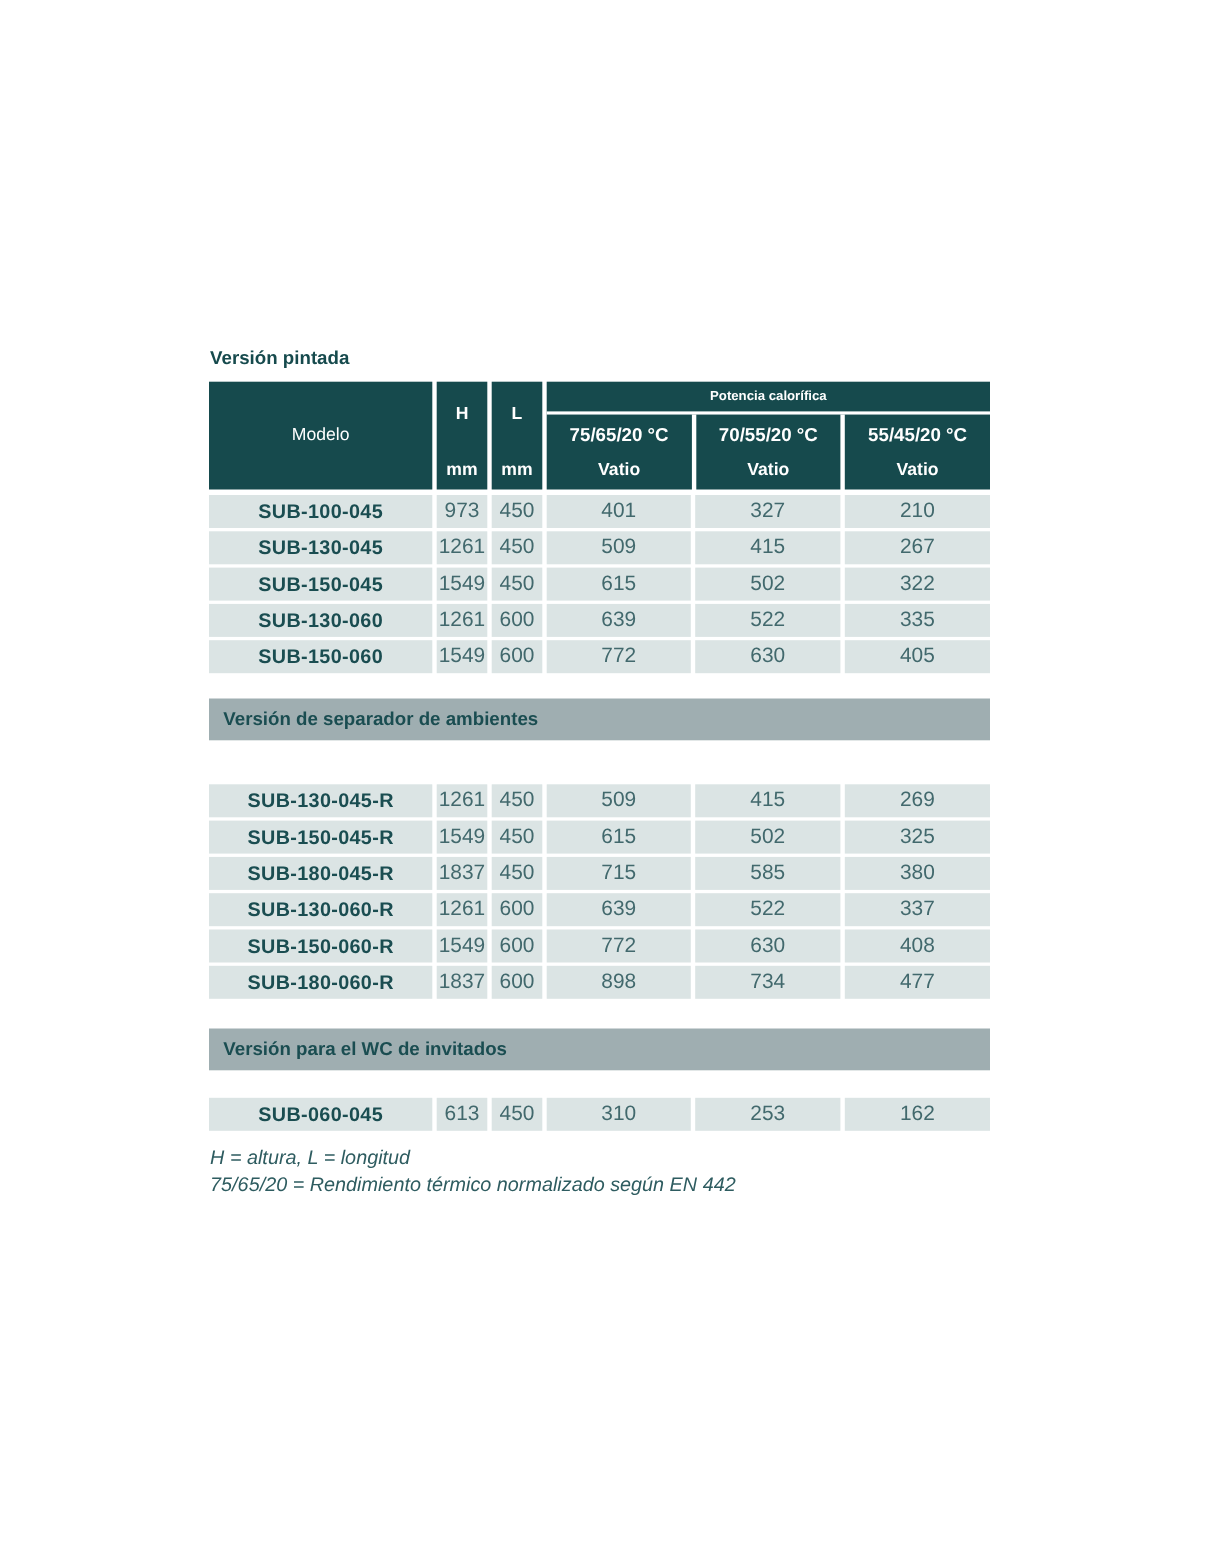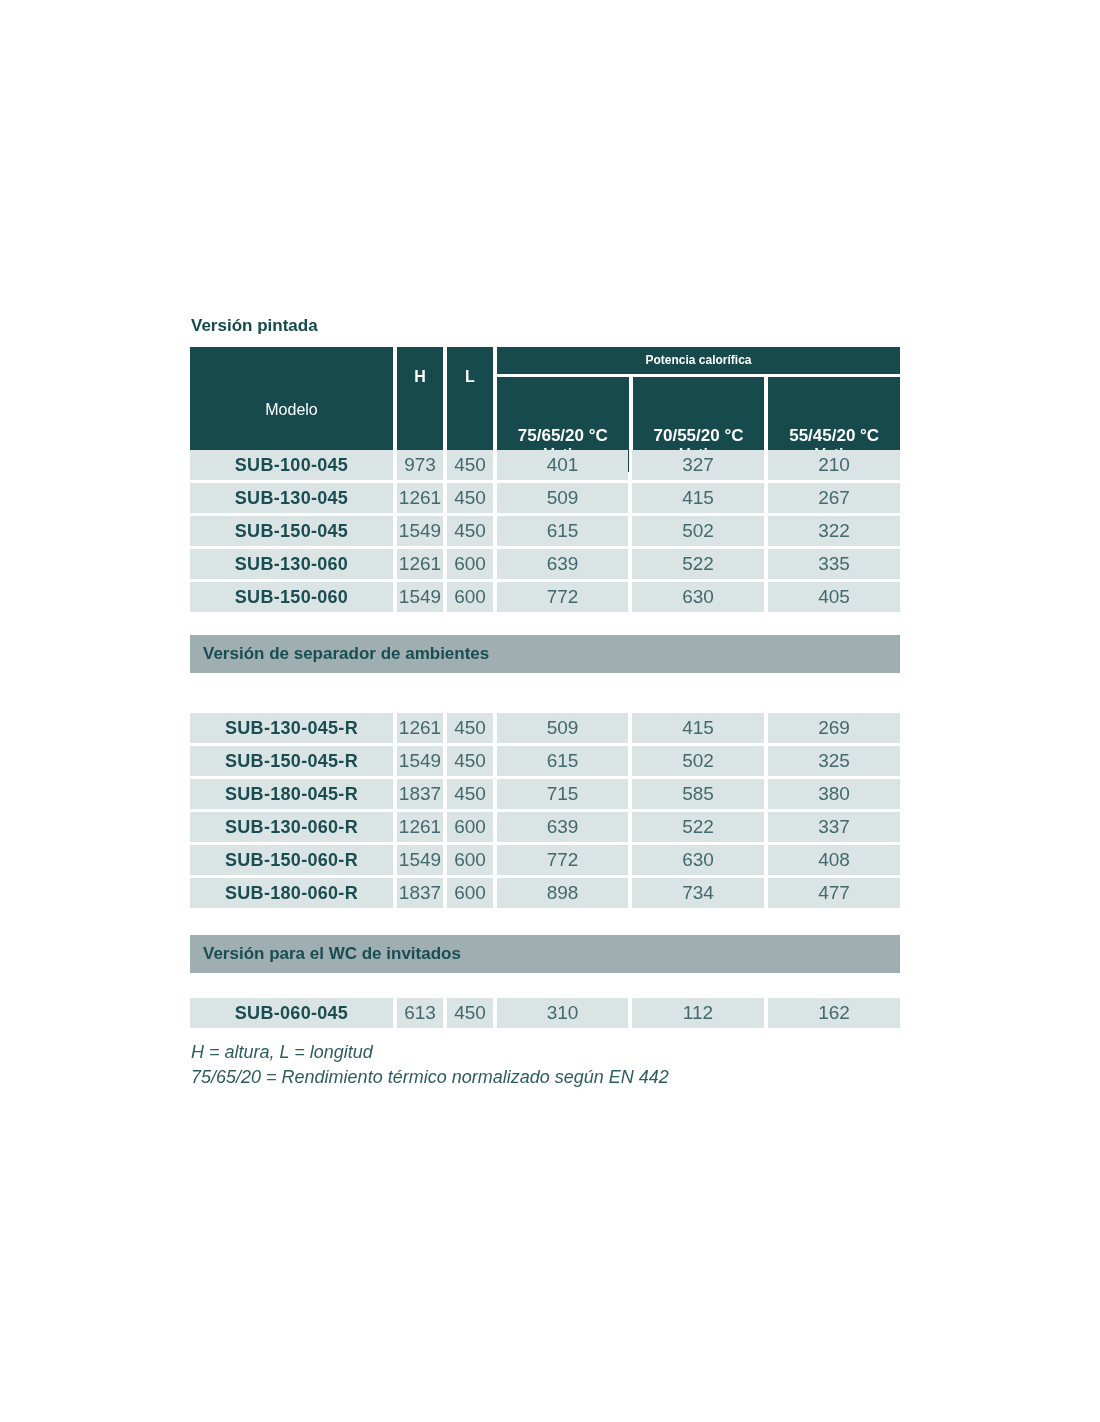--- a/index.html
+++ b/index.html
@@ -47,21 +47,21 @@
     font-weight:bold;font-size:12px;color:#ffffff;
   }
   .temp-cols{
     flex:1;display:grid;grid-template-columns:1fr 1fr 1fr;column-gap:4px;
   }
   .temp-col{
     background:var(--header-bg);color:#ffffff;
     display:flex;flex-direction:column;justify-content:space-between;align-items:center;
     padding:9px 0 8px;
   }
-  .temp-label{font-weight:bold;font-size:17px;margin-top:40px;}
+  .temp-label{font-weight:bold;font-size:17px;}
   .vatio-label{font-weight:bold;font-size:16px;}
   
   .rows{display:block;}
   .row{
     display:grid;
     grid-template-columns:203px 46px 46px 131px 132px 132px;
     column-gap:4px;
     margin-bottom:3px;
   }
   .cell{
@@ -224,21 +224,21 @@
     </div>
 
   <div class="band b2">Versión para el WC de invitados</div>
 
   <div class="rows">
       <div class="row">
         <div class="cell model">SUB-060-045</div>
         <div class="cell">613</div>
         <div class="cell">450</div>
         <div class="cell">310</div>
-        <div class="cell">112</div>
+        <div class="cell">253</div>
         <div class="cell">162</div>
       </div>
     </div>
 
   <div class="footnotes">
     <div>H = altura, L = longitud</div>
     <div>75/65/20 = Rendimiento térmico normalizado según EN 442</div>
   </div>
 
 </div>

